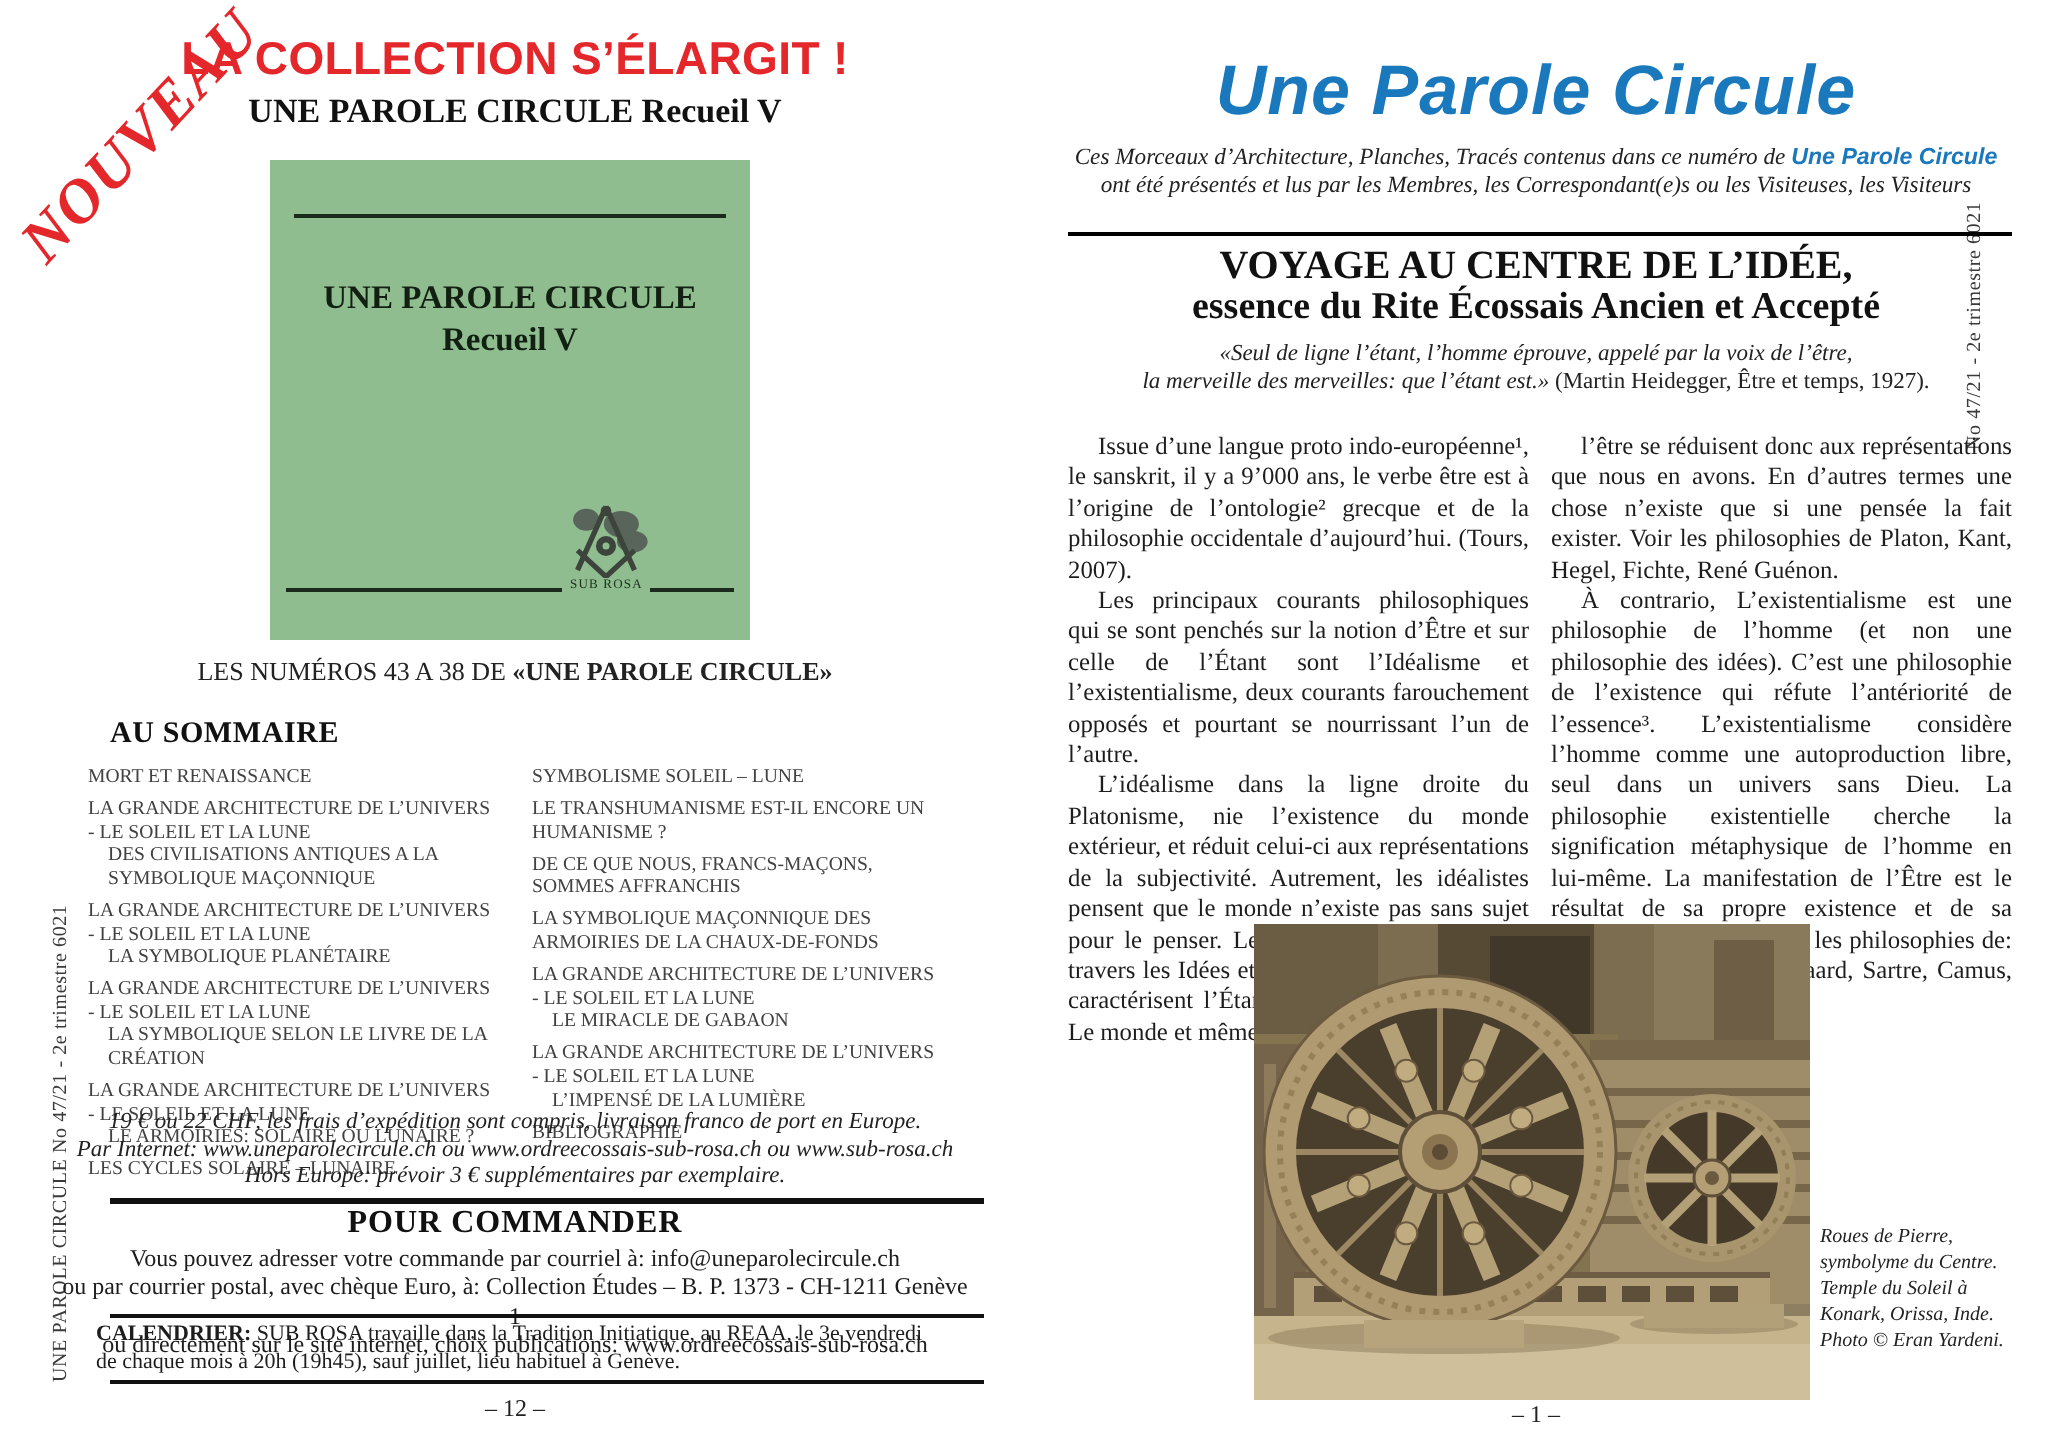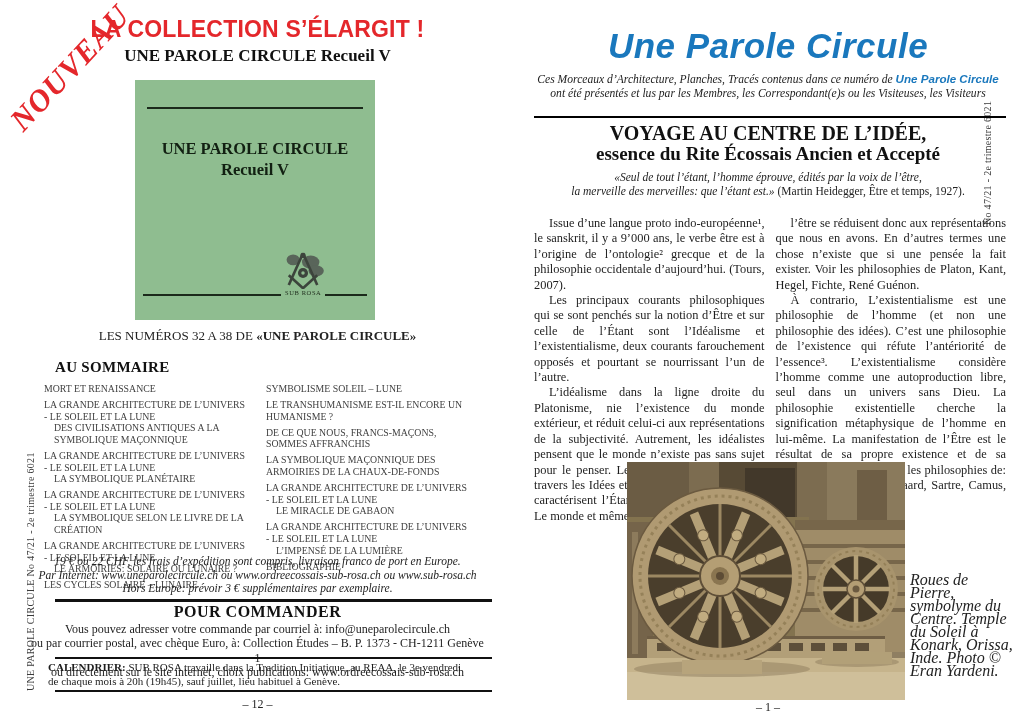--- a/index.html
+++ b/index.html
@@ -51,21 +51,21 @@
   .brand-inline{font-family:"Liberation Sans",sans-serif;font-weight:bold;color:#1a78bd;}
   #rp-rule{left:22px;width:472px;top:116px;height:2px;background:#000;position:absolute;}
   #title1{top:122px;font-weight:bold;font-size:20px;color:#111;}
   #title2{top:143px;font-weight:bold;font-size:19px;color:#111;text-align:center;}
   #epigraph{top:170px;font-size:11.5px;line-height:14px;color:#222;}
   .ital{font-style:italic;}
   #columns{left:22px;top:216px;width:472px;display:flex;gap:11px;position:absolute;}
   .col{width:233px;font-size:12.4px;line-height:15.4px;text-align:justify;color:#1d1d1d;}
   .col p{margin:0;text-indent:15px;}
   #photo{left:115px;top:462px;width:278px;height:238px;}
-  #caption{left:398px;top:573px;width:106px;font-style:italic;font-size:16px;
+  #caption{left:398px;top:612px;width:106px;font-style:italic;font-size:10px;
            line-height:13px;color:#222;}
   #rp-num{top:700px;font-size:12px;color:#222;}
   #rp-spine{right:31px;top:30px;height:195px;}
 </style>
 </head>
 <body>
 
 <div id="left-page" class="abs">
 
   <div id="lp-spine" class="abs vert">UNE PAROLE CIRCULE No 47/21  -  2e trimestre 6021</div>
@@ -93,21 +93,21 @@
         <circle cx="20" cy="5" r="2.4" fill="#3c443c"></circle>
         <circle cx="20" cy="21" r="4.6" fill="#3c443c"></circle>
         <circle cx="20" cy="21" r="1.6" fill="#8fbd90"></circle>
       </svg>
     </span>
     <div class="botline"></div>
     <span class="subrosa">SUB ROSA</span>
   </div>
 
   <div id="numbers1" class="lp-center">
-    <span>LES NUMÉROS 32 A 38 DE </span><b>«UNE PAROLE CIRCULE»</b>
+    <span>LES NUMÉROS 43 A 38 DE </span><b>«UNE PAROLE CIRCULE»</b>
   </div>
 
   <div id="sommaire-head" class="abs">AU SOMMAIRE</div>
 
   <div id="toc" class="abs">
     <div class="toc-col">
       <div class="toc-item">
         <div>MORT ET RENAISSANCE</div>
       </div>
       <div class="toc-item">
@@ -196,21 +196,21 @@
     </div>
     <div>ont été présentés et lus par les Membres, les Correspondant(e)s ou les Visiteuses, les Visiteurs</div>
   </div>
 
   <div id="rp-rule"></div>
 
   <div id="title1" class="rp-center">VOYAGE AU CENTRE DE L’IDÉE,</div>
   <div id="title2" class="rp-center">essence du Rite Écossais Ancien et Accepté</div>
 
   <div id="epigraph" class="rp-center">
-    <div class="ital">«Seul de tout l’étant, l’homme éprouve, édités par la voix de l’être,</div>
+    <div class="ital">«Seul de ligne l’étant, l’homme éprouve, appelé par la voix de l’être,</div>
     <div>
       <span class="ital">la merveille des merveilles: que l’étant est.»</span><span> (Martin Heidegger, Être et temps, 1927).</span>
     </div>
   </div>
 
   <div id="columns">
     <div class="col">
       <p>Issue d’une langue proto indo-européenne¹, le sanskrit, il y a 9’000 ans, le verbe être est à l’origine de l’ontologie² grecque et de la philosophie occidentale d’aujourd’hui. (Tours, 2007).</p>
       <p>Les principaux courants philosophiques qui se sont penchés sur la notion d’Être et sur celle de l’Étant sont l’Idéalisme et l’existentialisme, deux courants farouchement opposés et pourtant se nourrissant l’un de l’autre.</p>
       <p>L’idéalisme dans la ligne droite du Platonisme, nie l’existence du monde extérieur, et réduit celui-ci aux représentations de la subjectivité. Autrement, les idéalistes pensent que le monde n’existe pas sans sujet pour le penser. Le monde réel n’existe qu’à travers les Idées et les états de conscience qui caractérisent l’Étant, manifestation de l’Être. Le monde et même</p>

